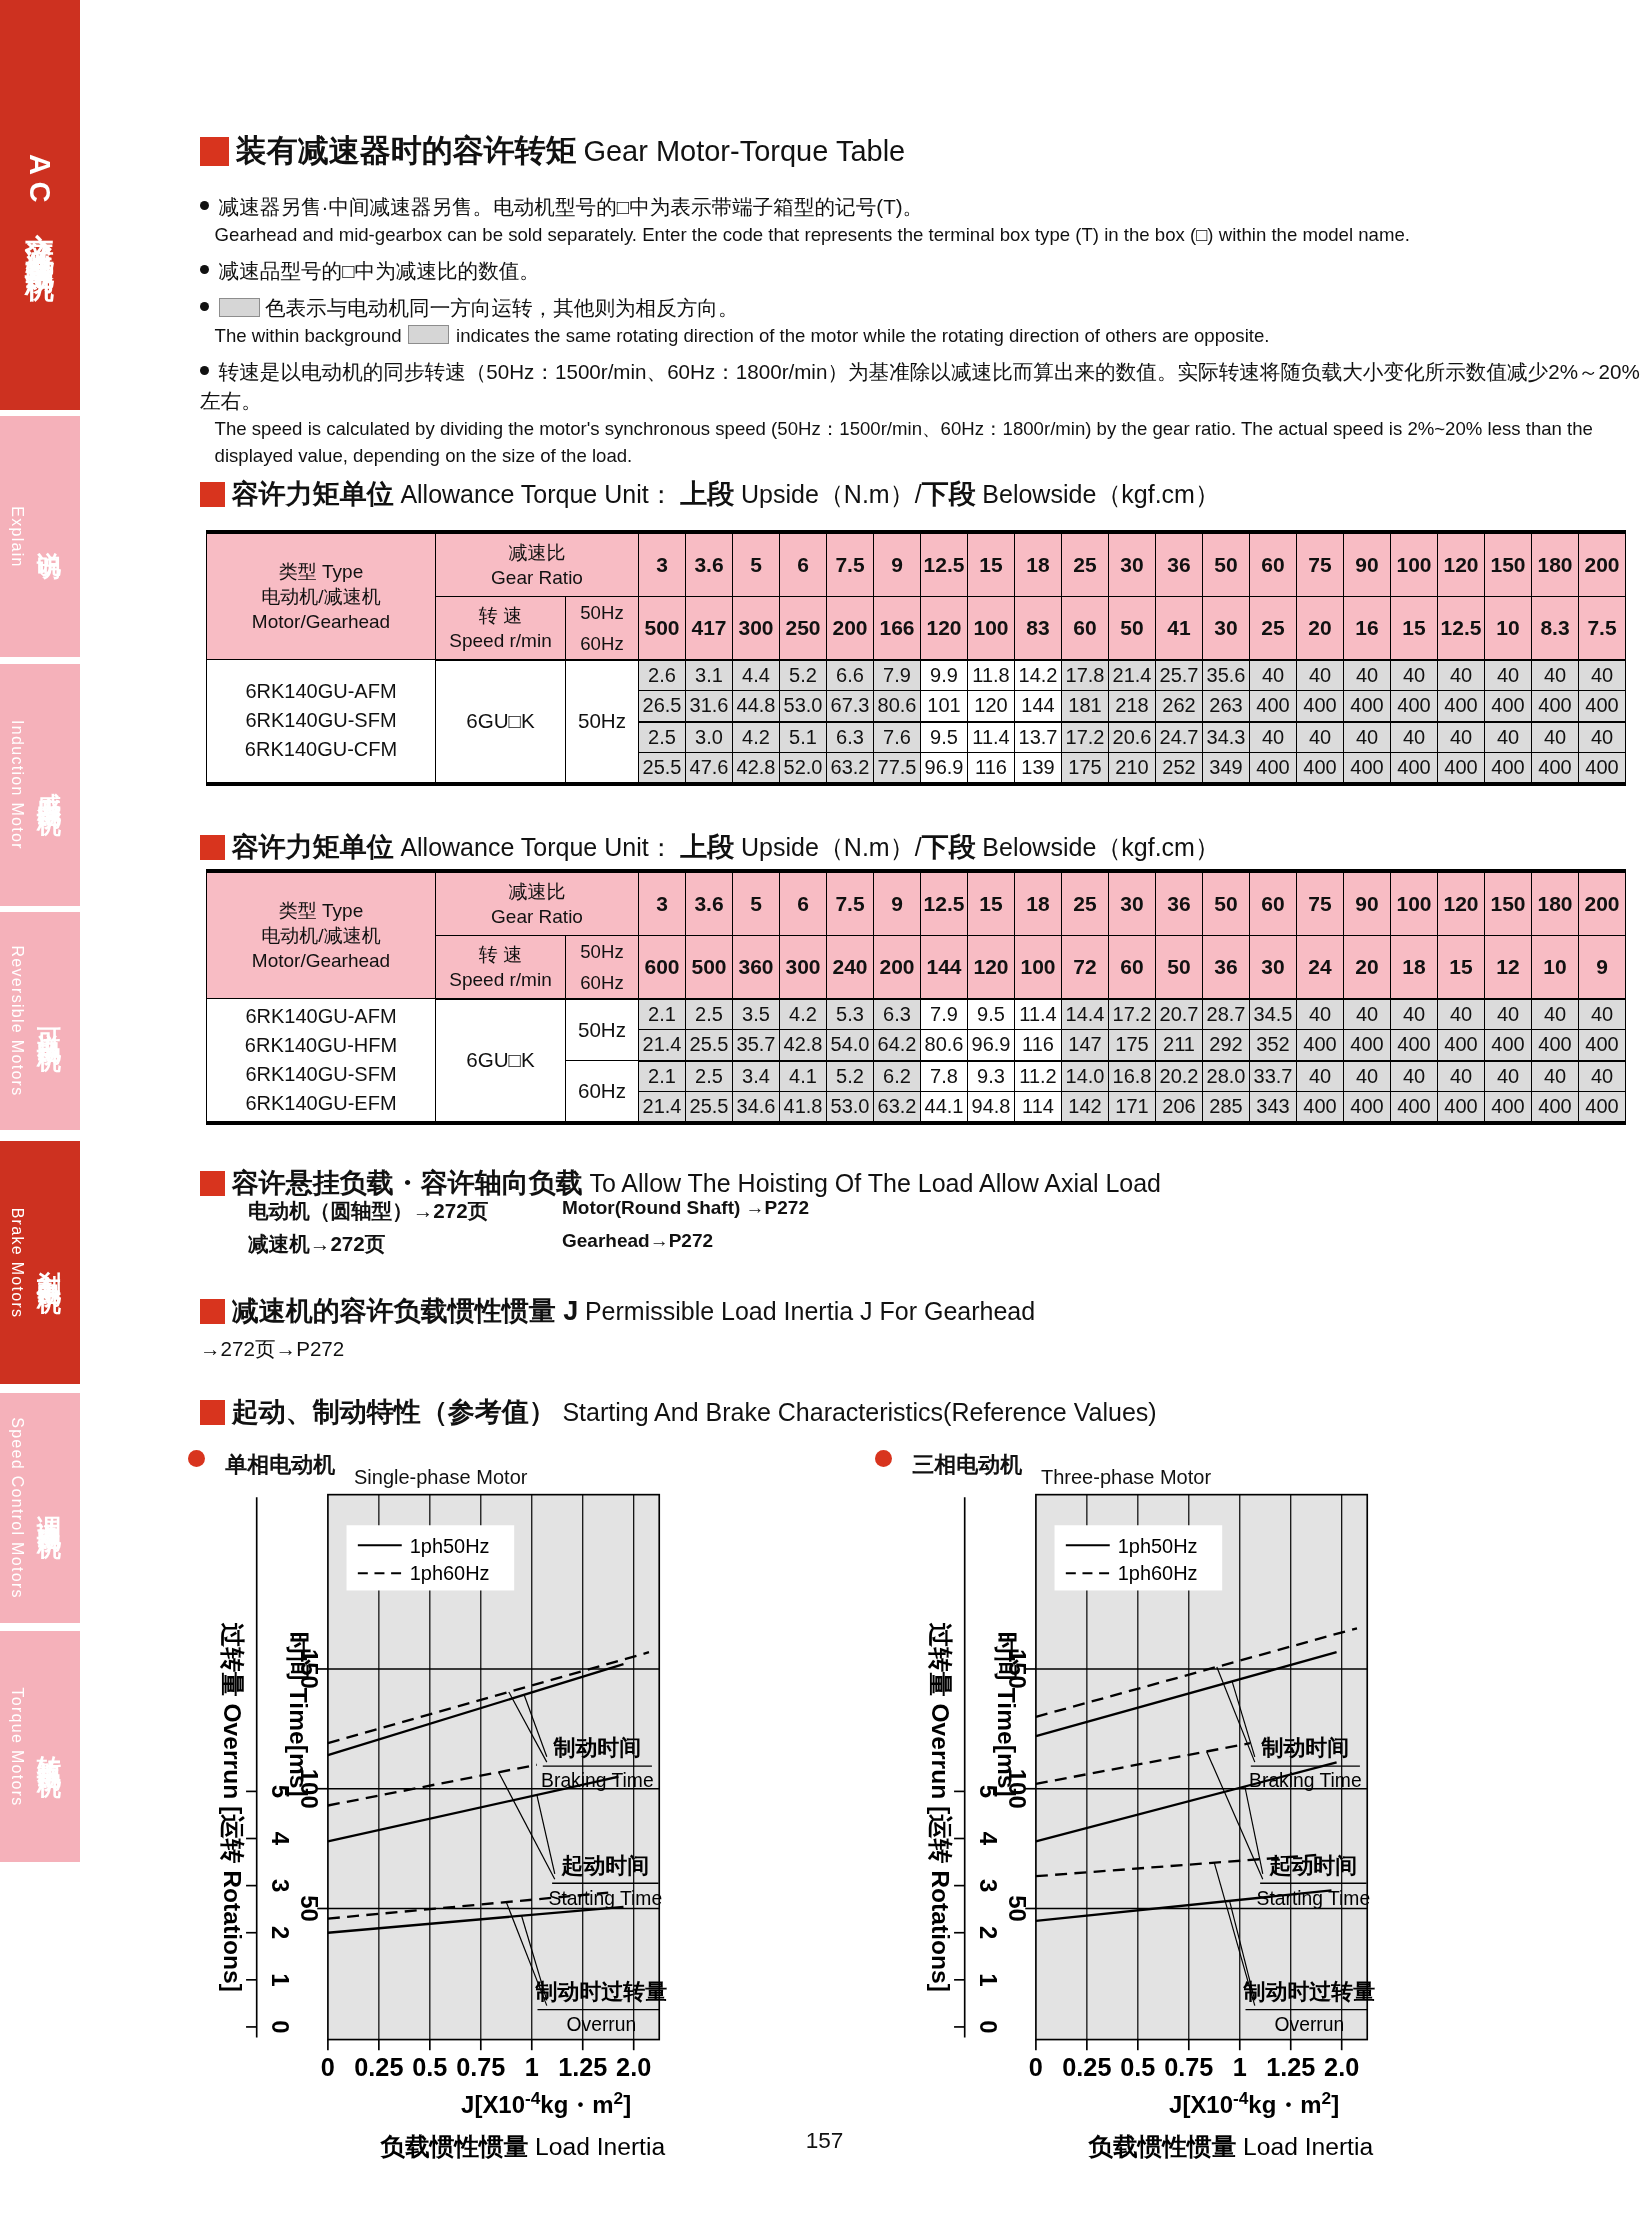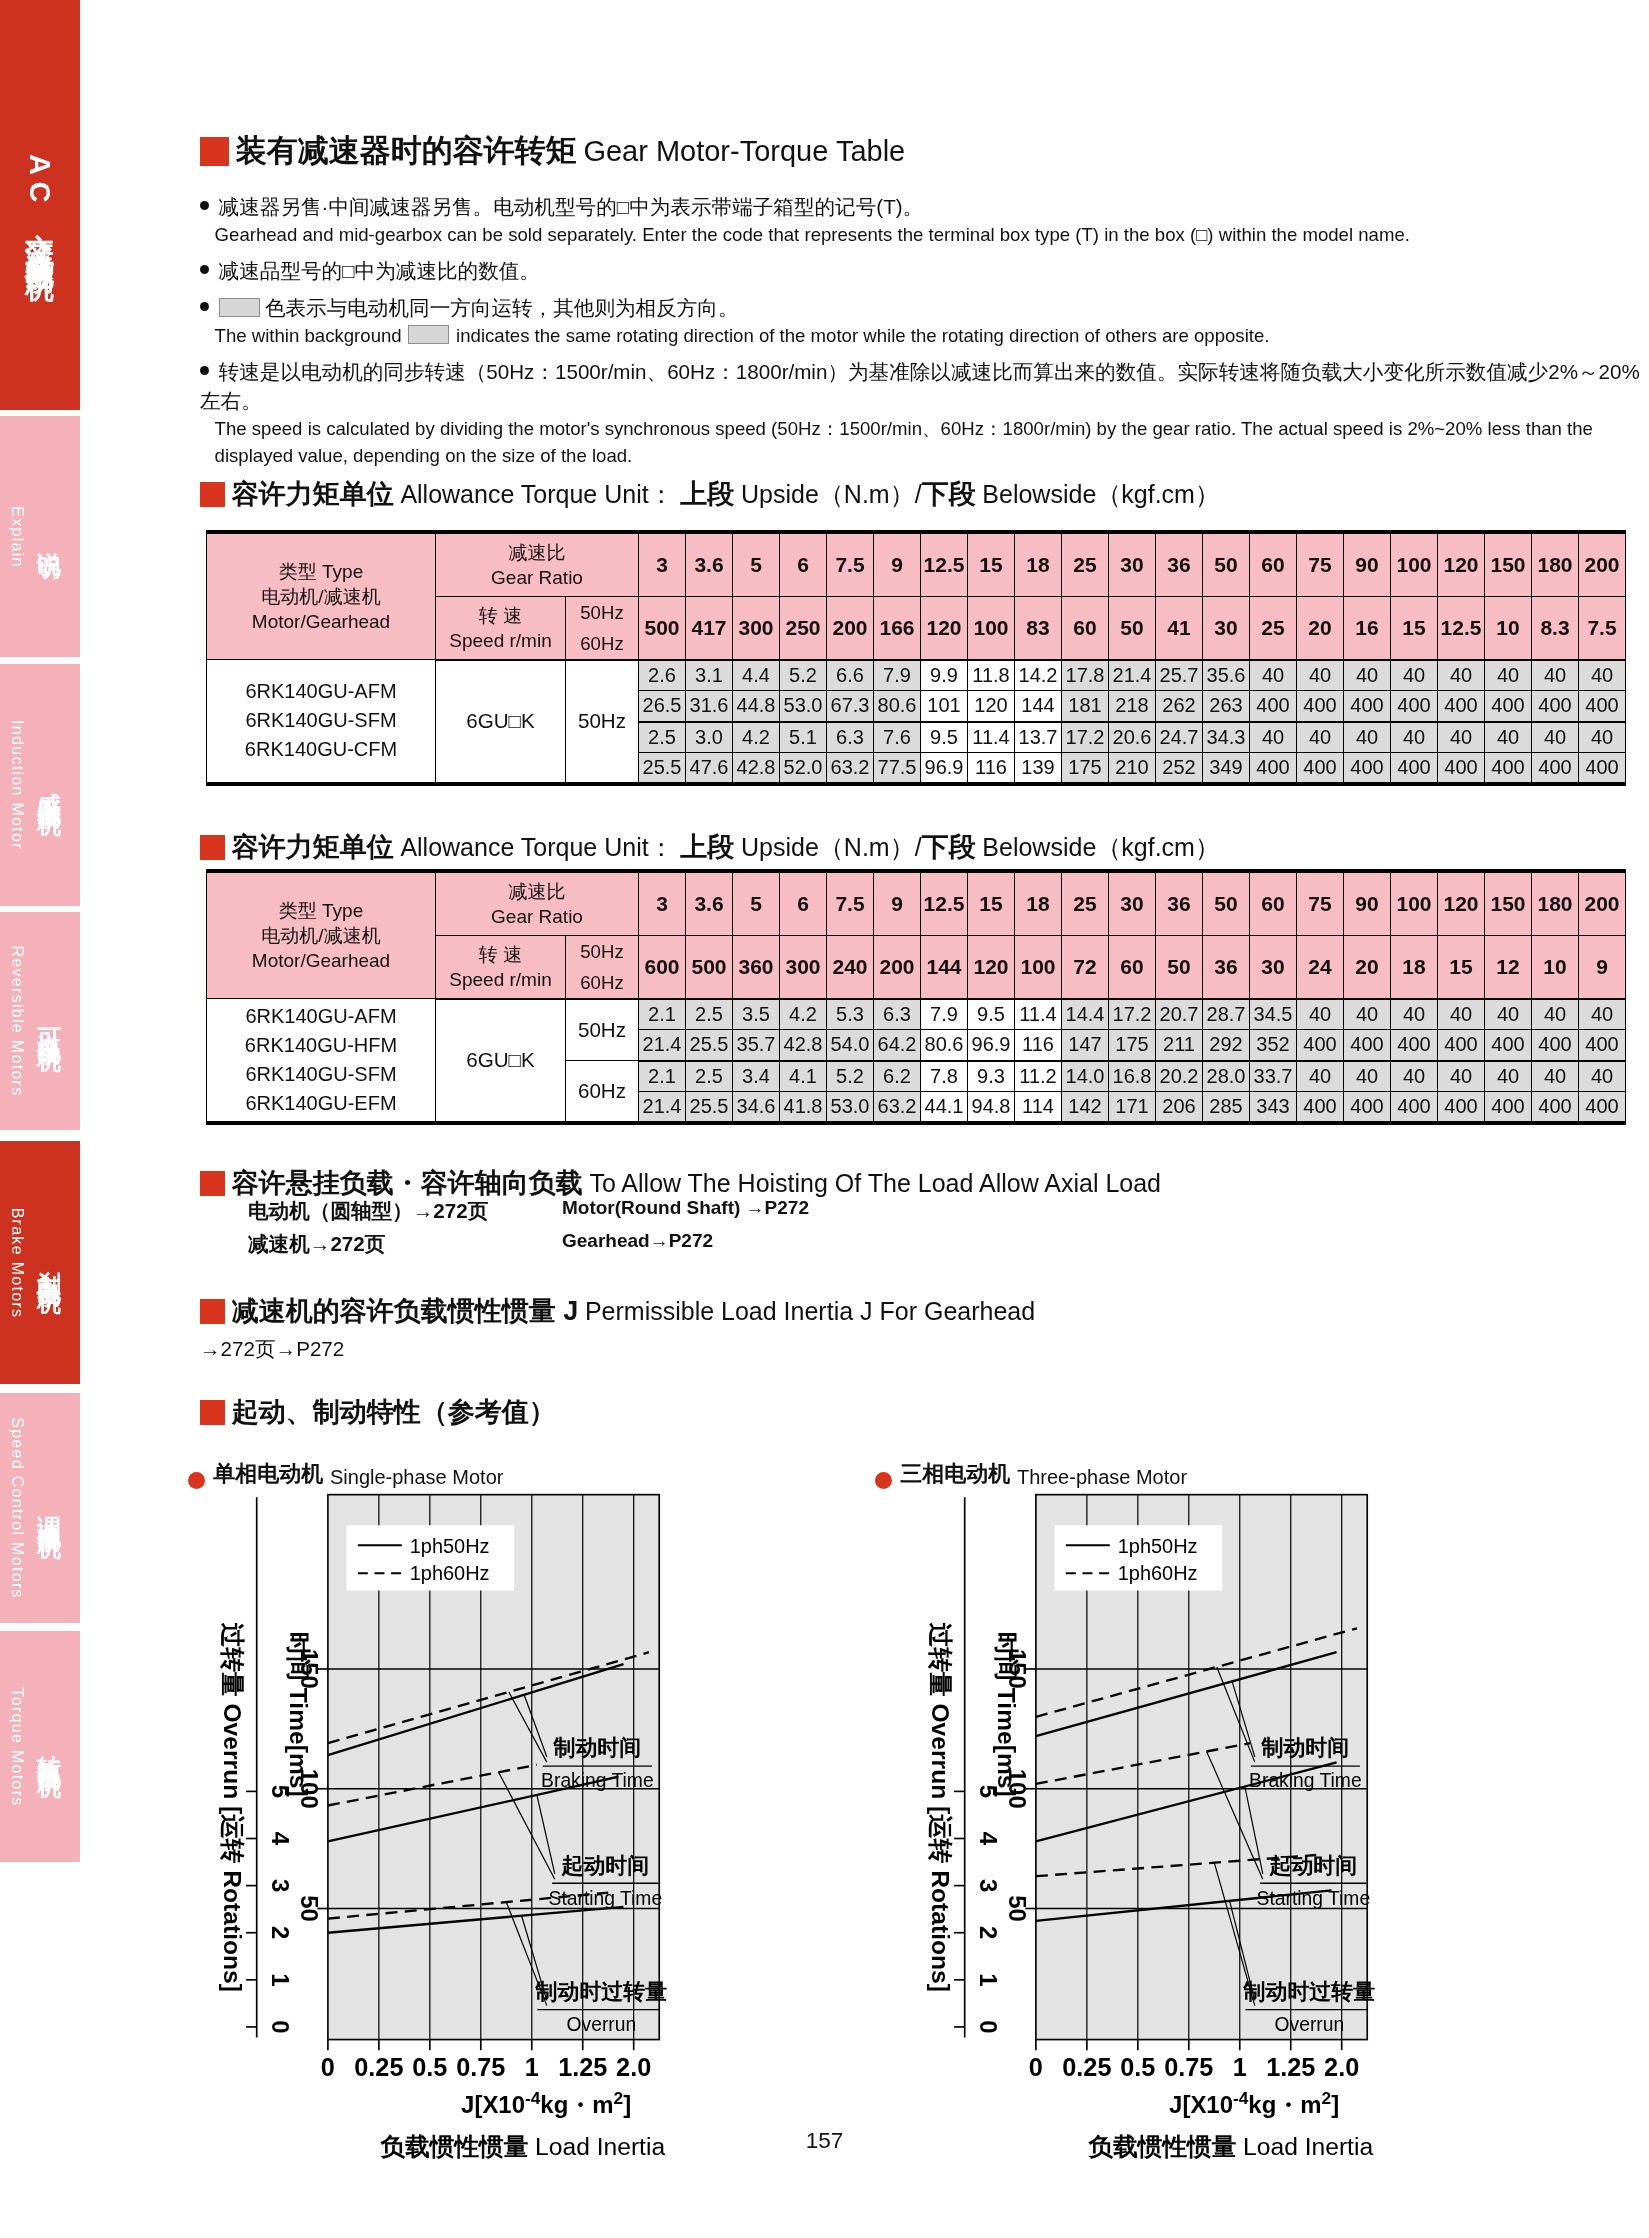--- a/index.html
+++ b/index.html
@@ -46,21 +46,21 @@
   .tq td.shade{background:#dbdbdb;}
   .tq td.models{font-size:20px;line-height:29px;font-weight:500;}
   .tq td.gh,.tq td.freq{font-size:20.6px;font-weight:500;}
   .tq tr.pair-end td.val,.tq tr.pair-end td.freq{border-bottom:2px solid #000;}
   .tq .hzbox div{font-size:18.6px;line-height:31px;font-weight:500;}
   
   .tworow{position:absolute;left:200px;white-space:nowrap;}
   .tworow .cn{font-size:20.6px;font-weight:700;margin-left:48px;}
   .tworow .en{font-size:19px;font-weight:700;position:absolute;left:362px;}
   .plain{position:absolute;left:200px;font-size:20.6px;font-weight:700;white-space:nowrap;}
-  .chart-bullet{position:absolute;display:flex;align-items:flex-end;white-space:nowrap;}
+  .chart-bullet{position:absolute;display:flex;align-items:flex-start;white-space:nowrap;gap:12px;}
   .chart-bullet .rdot{width:17.3px;height:17.3px;border-radius:50%;background:#d8341e;margin-right:8px;}
   .chart-bullet .cn{font-size:22px;font-weight:700;margin-right:6.7px;}
   .chart-bullet .en{font-size:20px;margin-top:16px;}
   .chart-mount{position:absolute;width:466px;height:672px;}
   #page-num{position:absolute;left:0;top:2128px;width:1649px;text-align:center;font-size:22.6px;}
   svg{font-family:inherit;}
 </style>
 </head>
 <body>
 
@@ -547,20 +547,21 @@
 <div class="sec-head" style="top:1293px">
   <span class="red-sq"></span>
   <span class="h-cn">减速机的容许负载惯性惯量 J</span>
   <span class="h-en">Permissible Load Inertia J For Gearhead</span>
 </div>
 <div class="plain" style="top:1335px;font-weight:400">→272页→P272</div>
 
 <div class="sec-head" style="top:1394px">
   <span class="red-sq"></span>
   <span class="h-cn">起动、制动特性（参考值）</span>
+  <span class="h-en">Starting And Brake Characteristics(Reference Values)</span>
 </div>
 
 <div class="chart-bullet" style="left:188px;top:1450px">
   <span class="rdot"></span>
   <span class="cn">单相电动机</span>
   <span class="en">Single-phase Motor</span>
 </div>
 <div class="chart-bullet" style="left:875px;top:1450px">
   <span class="rdot"></span>
   <span class="cn">三相电动机</span>

